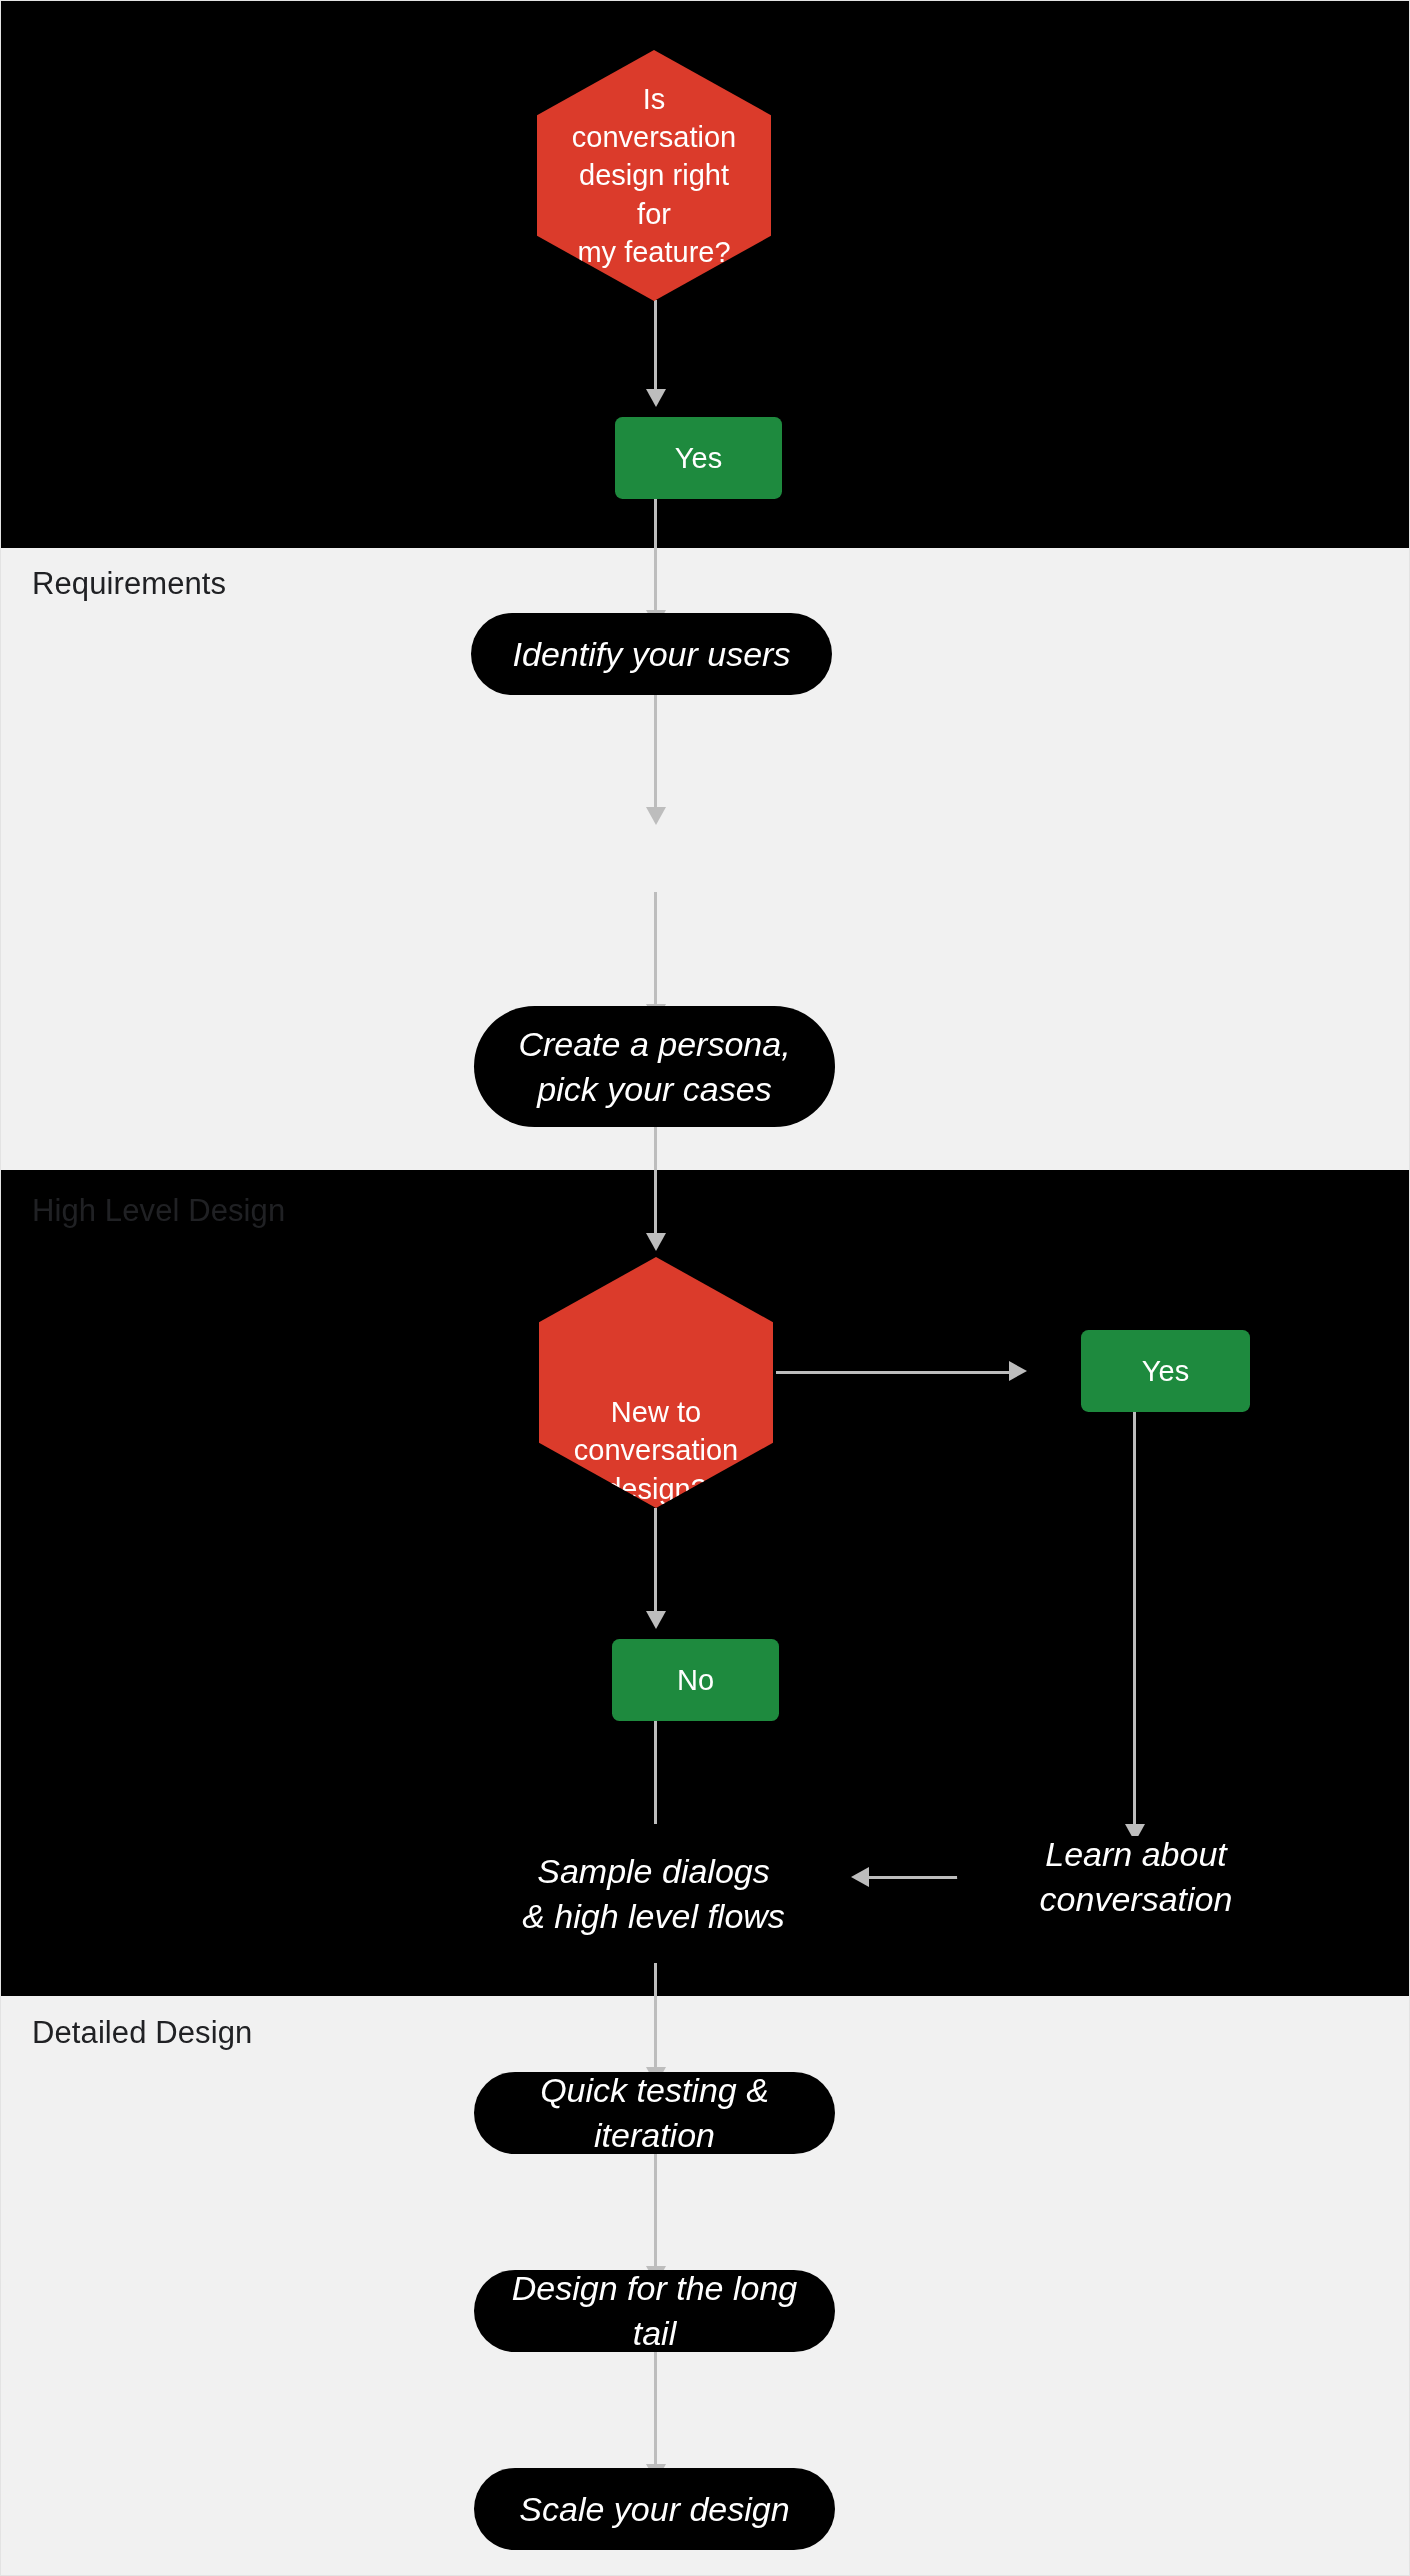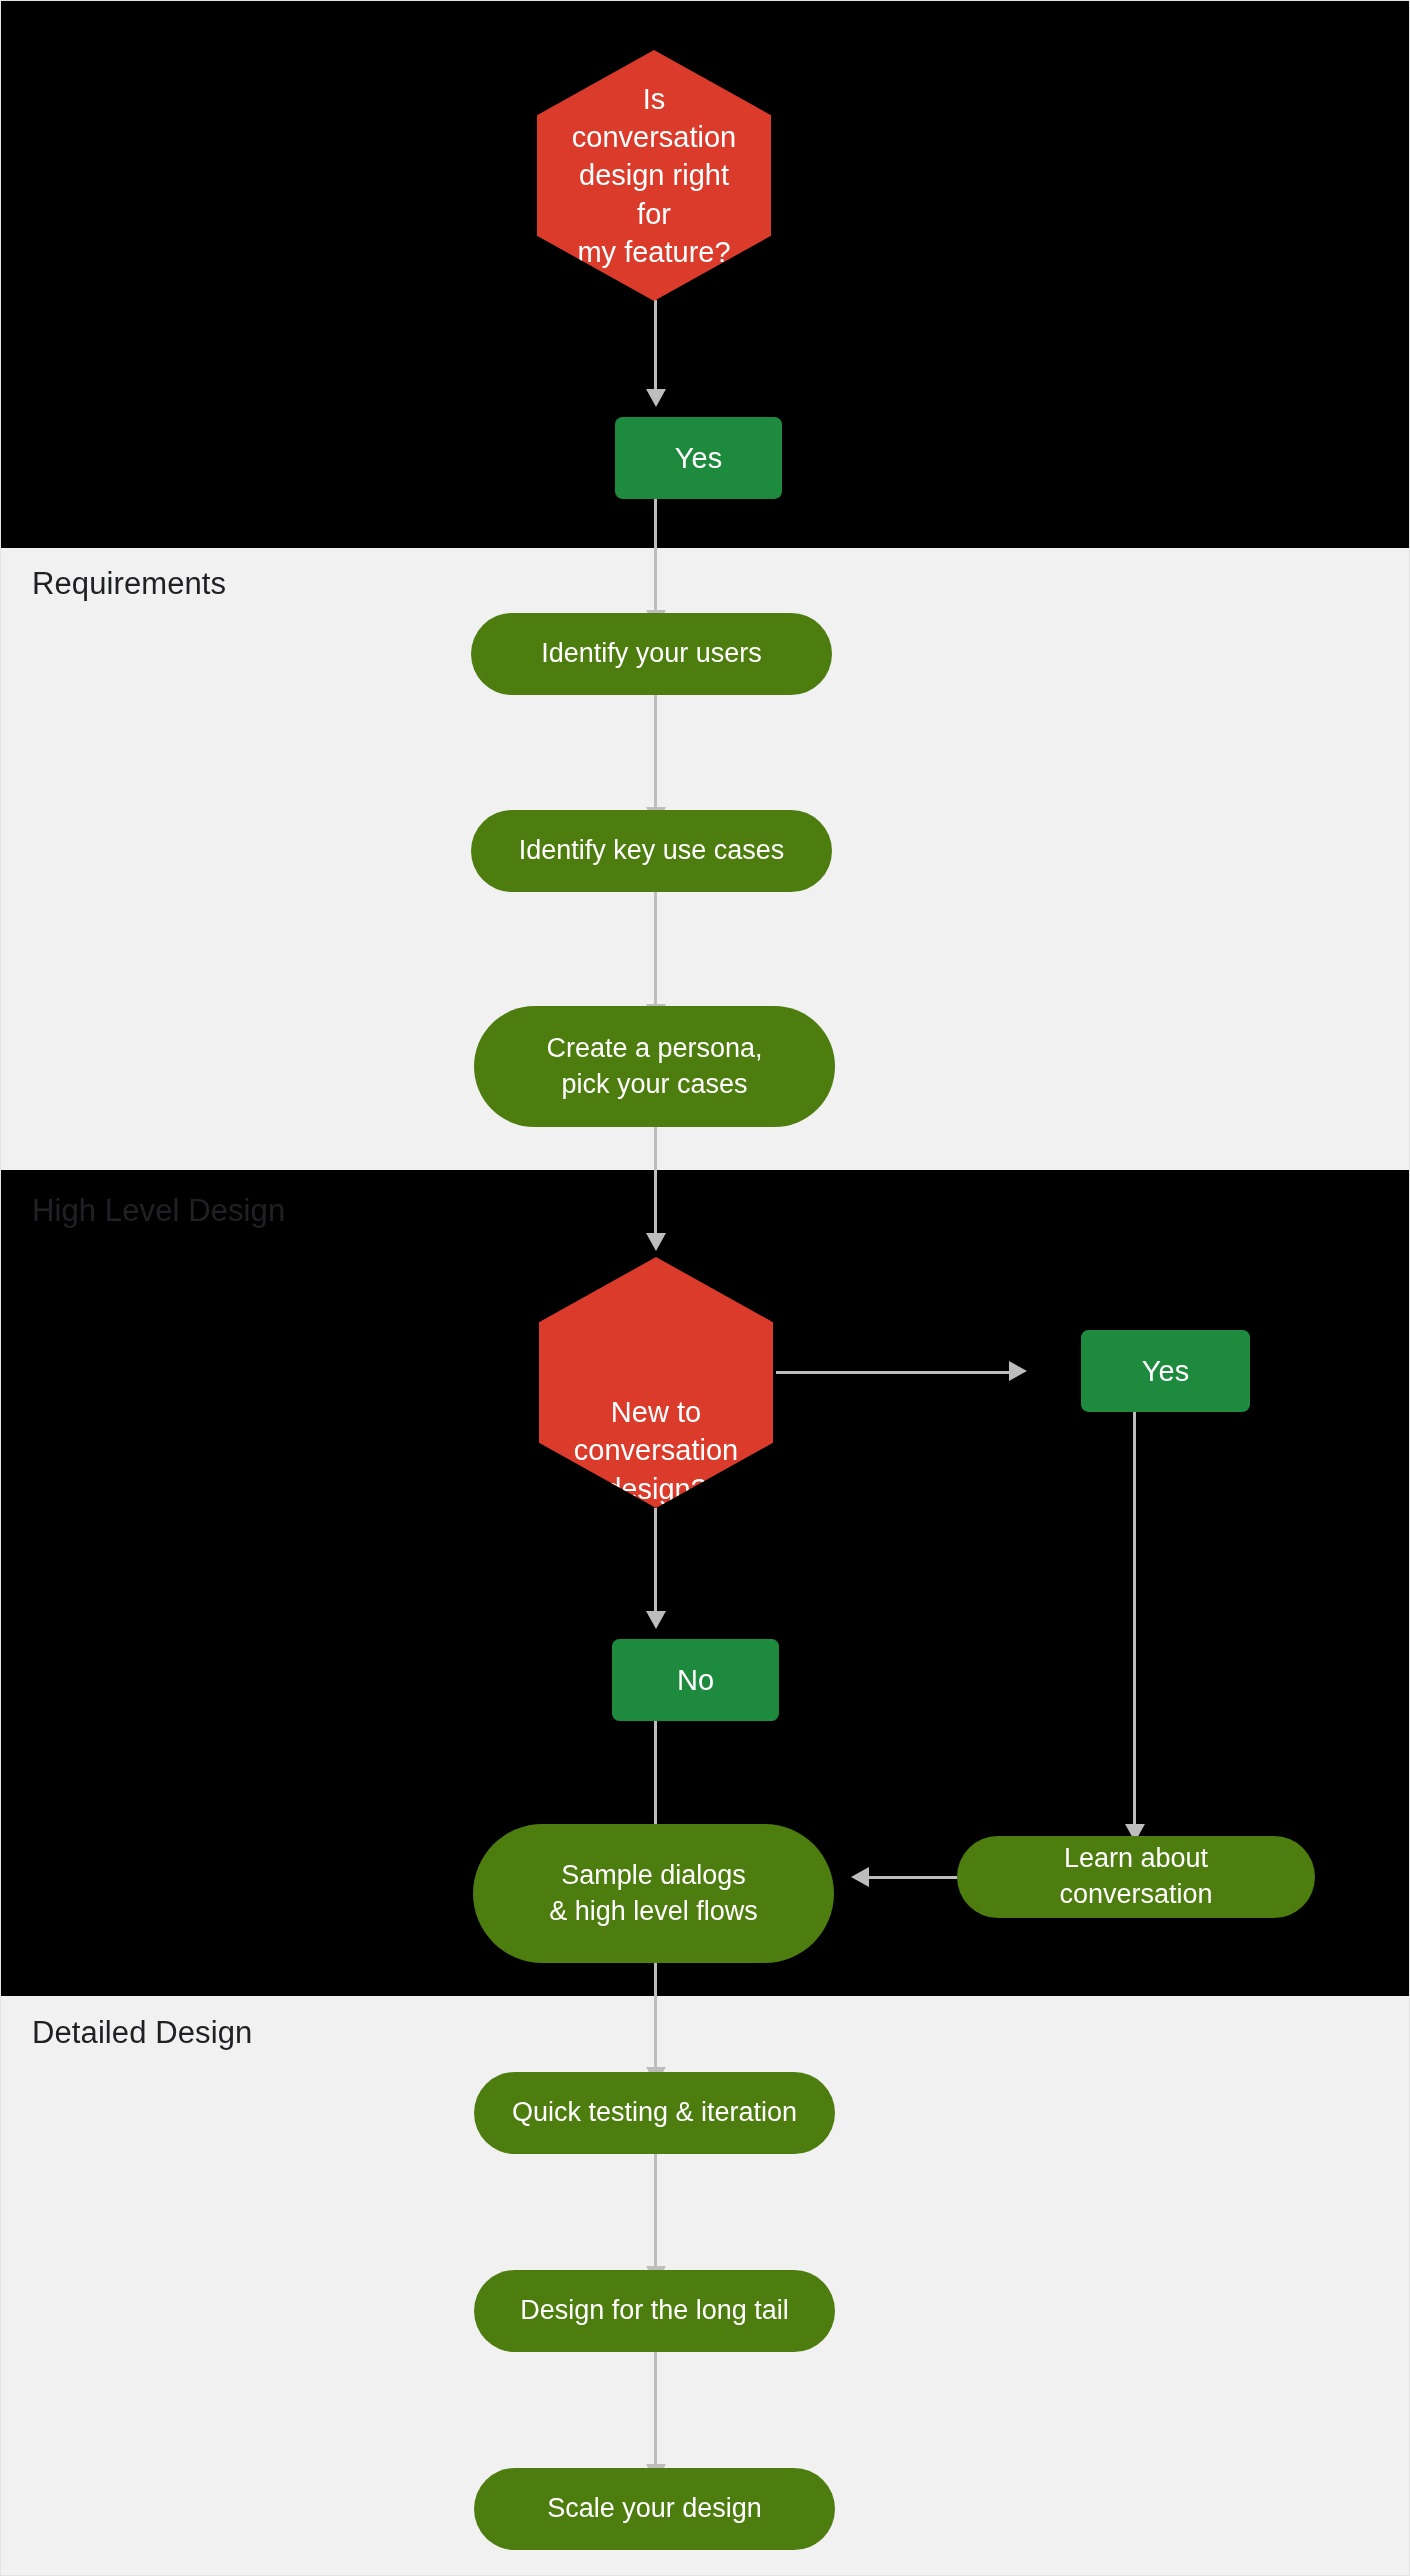--- a/index.html
+++ b/index.html
@@ -51,24 +51,25 @@
   
   .green{
     background:#1e8a3e;
     border-radius:7.4px;
     font-size:29px;
     margin-left:43px;
   }
 
   
   .blue{
-    background:#4d7c0f;
+    background:#000000;
     border-radius:186px;
-    font-size:27px;
+    font-size:34px;
     padding:0 28px;
+    font-style:italic;
   }
 
   
   .vline{
     position:absolute;
     width:2.8px;
     background:#bdbdbd;
   }
   .hline{
     position:absolute;
@@ -155,21 +156,20 @@
       <div>Is conversation</div>
       <div>design right for</div>
       <div>my feature?</div>
     </div>
   </div>
 
   <div class="node green" style="left:571px;top:416px;width:167px;height:82px;">Yes</div>
 
   <div class="node blue" style="left:470px;top:612px;width:361px;height:82px;">Identify your users</div>
 
-  <div class="node blue" style="left:470px;top:809px;width:361px;height:82px;">Identify key use cases</div>
 
   <div class="node blue" style="left:473px;top:1005px;width:361px;height:121px;">
     <div>
       <div>Create a persona,</div>
       <div>pick your cases</div>
     </div>
   </div>
 
   <div class="node hex" style="left:538px;top:1256px;width:234px;height:251px;align-items:flex-end;">
     <div>

